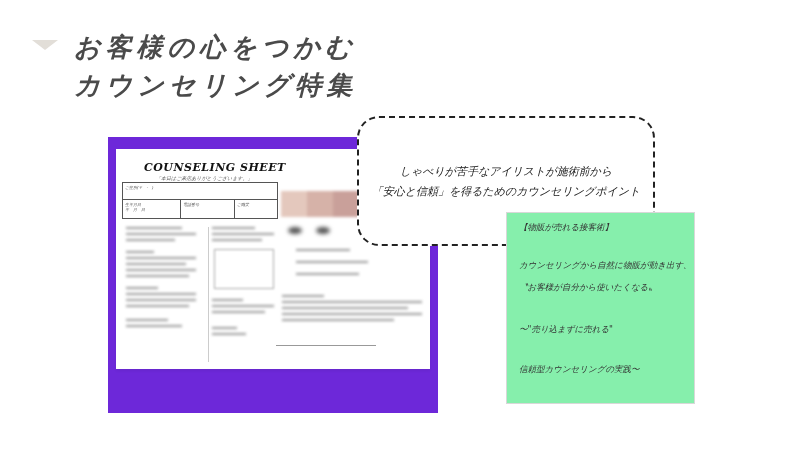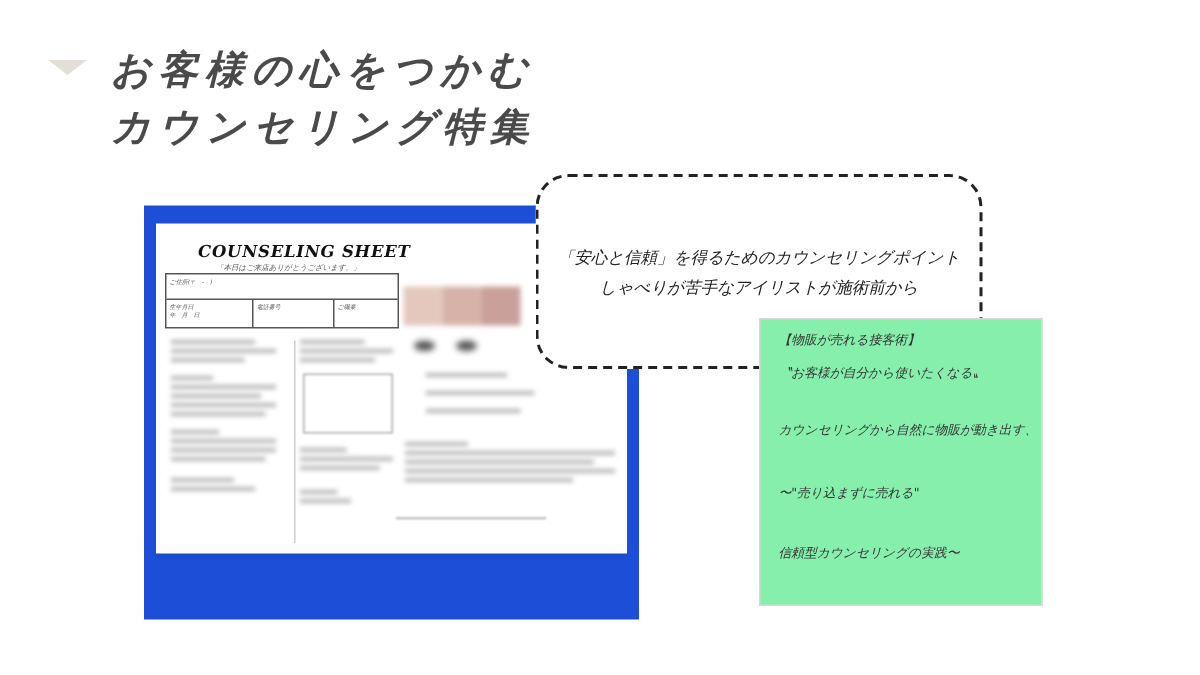--- a/index.html
+++ b/index.html
@@ -6,21 +6,21 @@
     html, body { width:800px; height:450px; overflow:hidden; background:#ffffff; font-family:"DejaVu Sans", sans-serif; }
     .stage { position:relative; width:800px; height:450px; background:#ffffff;font-style:italic; }
 
     .tri { position:absolute; left:32px; top:40px; width:0; height:0;
       border-left:13px solid transparent; border-right:13px solid transparent;
       border-top:10px solid #e2ded8; }
     .title { position:absolute; left:74px; top:28px; font-size:26px; font-weight:bold;
       color:#4a4a4a; letter-spacing:5px; line-height:38px; }
 
     
-    .sheet-wrap { position:absolute; left:96px; top:137px; width:330px; height:276px; background:#1d4ed8; }
+    .sheet-wrap { position:absolute; left:108px; top:137px; width:330px; height:276px; background:#6d28d9; }
     .sheet { position:absolute; left:8px; top:12px; width:314px; height:220px; background:#ffffff;
       box-shadow:0 2px 3px rgba(0,0,0,0.06); }
     .sheet-title { position:absolute; left:28px; top:12px; font-family:"DejaVu Serif", serif; font-weight:bold;
       font-size:11px; color:#111; letter-spacing:0.5px; filter:blur(0.4px); }
     .sheet-sub { position:absolute; left:40px; top:26px; font-size:5px; color:#555; filter:blur(0.5px); }
     .sheet-table { position:absolute; left:6px; top:33px; width:156px; height:37px; border:1px solid #555; filter:blur(0.3px); }
     .sheet-table .r1 { height:17px; border-bottom:1px solid #555; font-size:4px; padding:2px; color:#555; }
     .sheet-table .r2 { display:flex; height:18px; }
     .sheet-table .c { border-right:1px solid #555; font-size:4px; padding:2px; color:#555; }
     .sheet-table .c:last-child { border-right:none; }
@@ -118,26 +118,26 @@
           <div class="bl" style="width:90%"></div>
           <div class="bl"></div>
           <div class="bl" style="width:80%"></div>
       </div>
       <div style="position:absolute;left:160px;top:196px;width:100px;height:1px;background:#999;filter:blur(0.6px)"></div>
     </div>
   </div>
 
   <div class="callout">
     <div class="callout-text">
+      <div>しゃべりが苦手なアイリストが施術前から</div>
       <div>「安心と信頼」を得るためのカウンセリングポイント</div>
-      <div>しゃべりが苦手なアイリストが施術前から</div>
     </div>
   </div>
 
   <div class="note">
     <p>【物販が売れる接客術】</p>
+    <p style="margin-top:26px">カウンセリングから自然に物販が動き出す、</p>
     <p style="margin-top:10px">〝お客様が自分から使いたくなる〟</p>
-    <p style="margin-top:26px">カウンセリングから自然に物販が動き出す、</p>
     <p style="margin-top:30px">〜"売り込まずに売れる"</p>
     <p style="margin-top:28px">信頼型カウンセリングの実践〜</p>
   </div>
 
 </div>
 
 </body></html>

